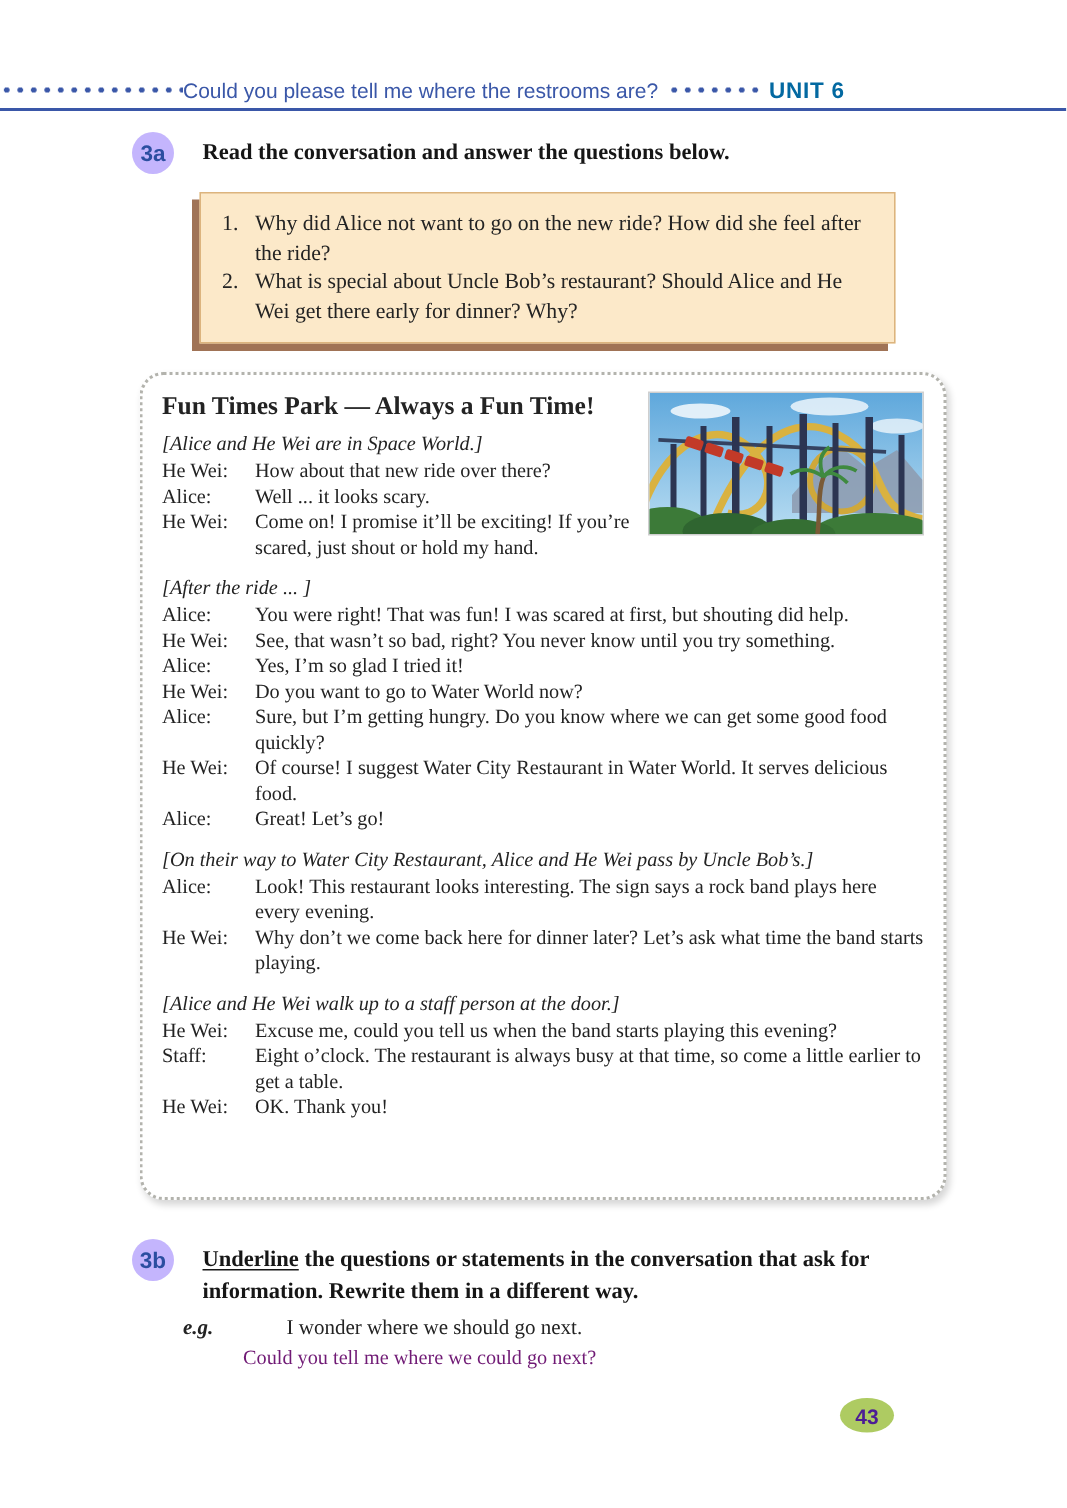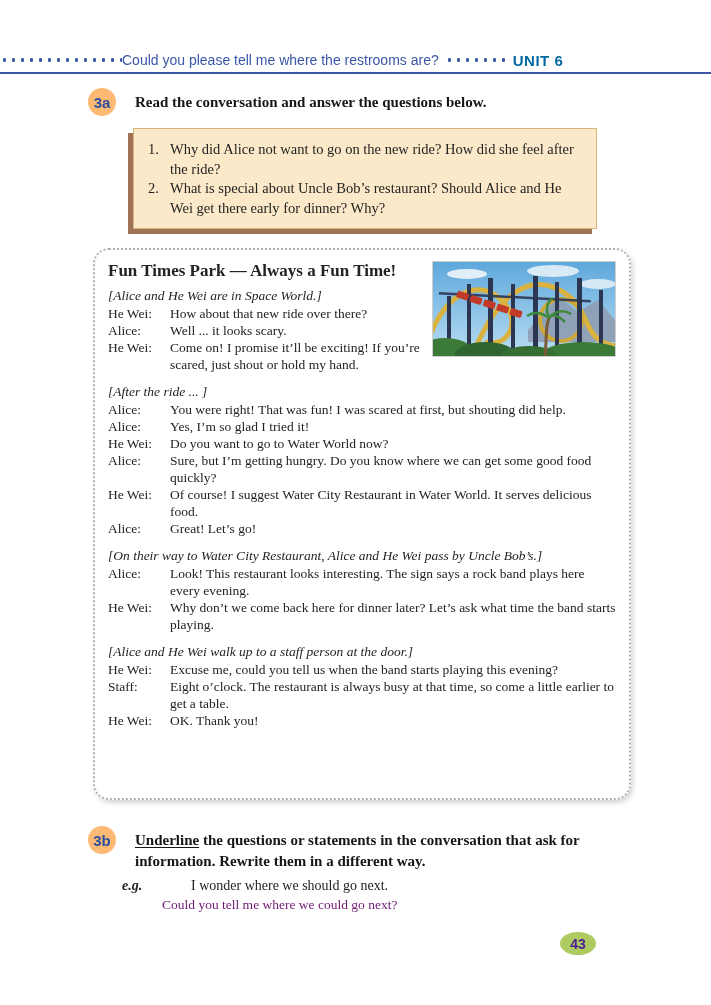--- a/index.html
+++ b/index.html
@@ -13,21 +13,21 @@
           background-size: 9px 6px; background-repeat: repeat-x; background-position: left center; }
   .dots-left  { width: 122px; flex: none; }
   .dots-mid   { width: 62px;  flex: none; margin: 0 6px; }
   .dots-right { flex: 1; margin-left: 8px; }
   .hdr-title { color: #3a57a8; font-size: 14px; white-space: nowrap; }
   .hdr-unit  { color: #0369a1; font-size: 15px; font-weight: bold; letter-spacing: .5px; white-space: nowrap; }
   .hdr-rule { position: absolute; top: 72px; left: 0; width: 711px; height: 2px; background: #3a57a8; }
 
   
   .badge { position: absolute; width: 28px; height: 28px; border-radius: 50%;
-           background: #fdba74; color: #2b4ea0; font-family: "Liberation Sans", sans-serif;
+           background: #c4b5fd; color: #2b4ea0; font-family: "Liberation Sans", sans-serif;
            font-weight: bold; font-size: 15px; display: flex; align-items: center; justify-content: center; text-align: right; }
   .badge-3a { left: 88px; top: 88px; }
   .badge-3b { left: 88px; top: 826px; }
   .instr { position: absolute; font-weight: bold; font-size: 15px; color: #161616; line-height: 21px; }
   .instr-3a { left: 135px; top: 92px; width: 490px; }
   .instr-3b { left: 135px; top: 830px; width: 508px; }
   .uline { text-decoration: underline; text-underline-offset: 2px; }
 
   
   .qbox { position: absolute; left: 133px; top: 128px; width: 464px; min-height: 97px;
@@ -133,20 +133,21 @@
 
     <p class="dlg-title">Fun Times Park — Always a Fun Time!</p>
 
     <p class="dlg-stage">[Alice and He Wei are in Space World.]</p>
     <p class="dlg-line"><span class="spk">He Wei:</span><span>How about that new ride over there?</span></p>
     <p class="dlg-line"><span class="spk">Alice:</span><span>Well ... it looks scary.</span></p>
     <p class="dlg-line"><span class="spk">He Wei:</span><span>Come on! I promise it’ll be exciting! If you’re scared, just shout or hold my hand.</span></p>
 
     <p class="dlg-stage mt">[After the ride ... ]</p>
     <p class="dlg-line"><span class="spk">Alice:</span><span>You were right! That was fun! I was scared at first, but shouting did help.</span></p>
+    <p class="dlg-line"><span class="spk">He Wei:</span><span>See, that wasn’t so bad, right? You never know until you try something.</span></p>
     <p class="dlg-line"><span class="spk">Alice:</span><span>Yes, I’m so glad I tried it!</span></p>
     <p class="dlg-line"><span class="spk">He Wei:</span><span>Do you want to go to Water World now?</span></p>
     <p class="dlg-line"><span class="spk">Alice:</span><span>Sure, but I’m getting hungry. Do you know where we can get some good food quickly?</span></p>
     <p class="dlg-line"><span class="spk">He Wei:</span><span>Of course! I suggest Water City Restaurant in Water World. It serves delicious food.</span></p>
     <p class="dlg-line"><span class="spk">Alice:</span><span>Great! Let’s go!</span></p>
 
     <p class="dlg-stage mt">[On their way to Water City Restaurant, Alice and He Wei pass by Uncle Bob’s.]</p>
     <p class="dlg-line"><span class="spk">Alice:</span><span>Look! This restaurant looks interesting. The sign says a rock band plays here every evening.</span></p>
     <p class="dlg-line"><span class="spk">He Wei:</span><span>Why don’t we come back here for dinner later? Let’s ask what time the band starts playing.</span></p>
 

